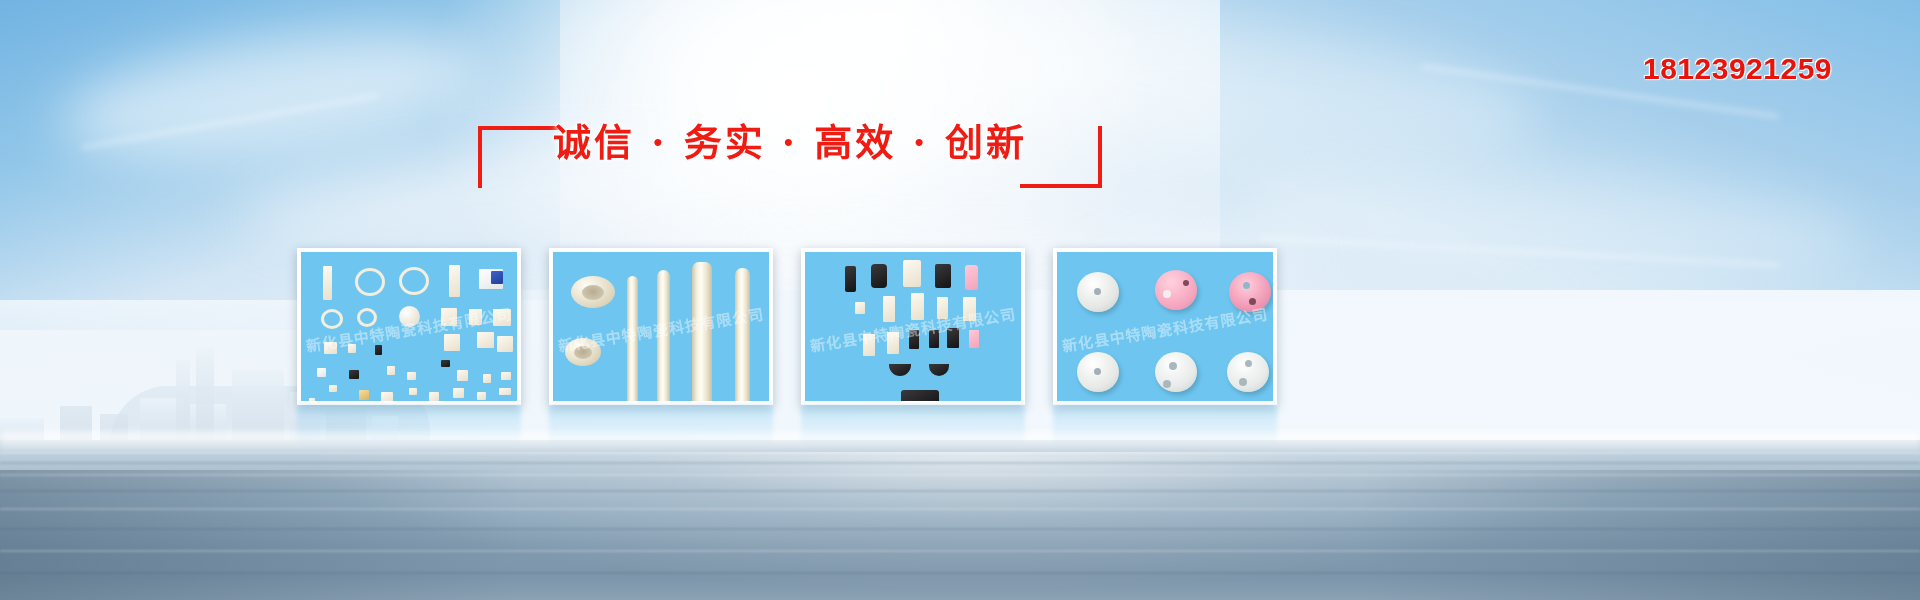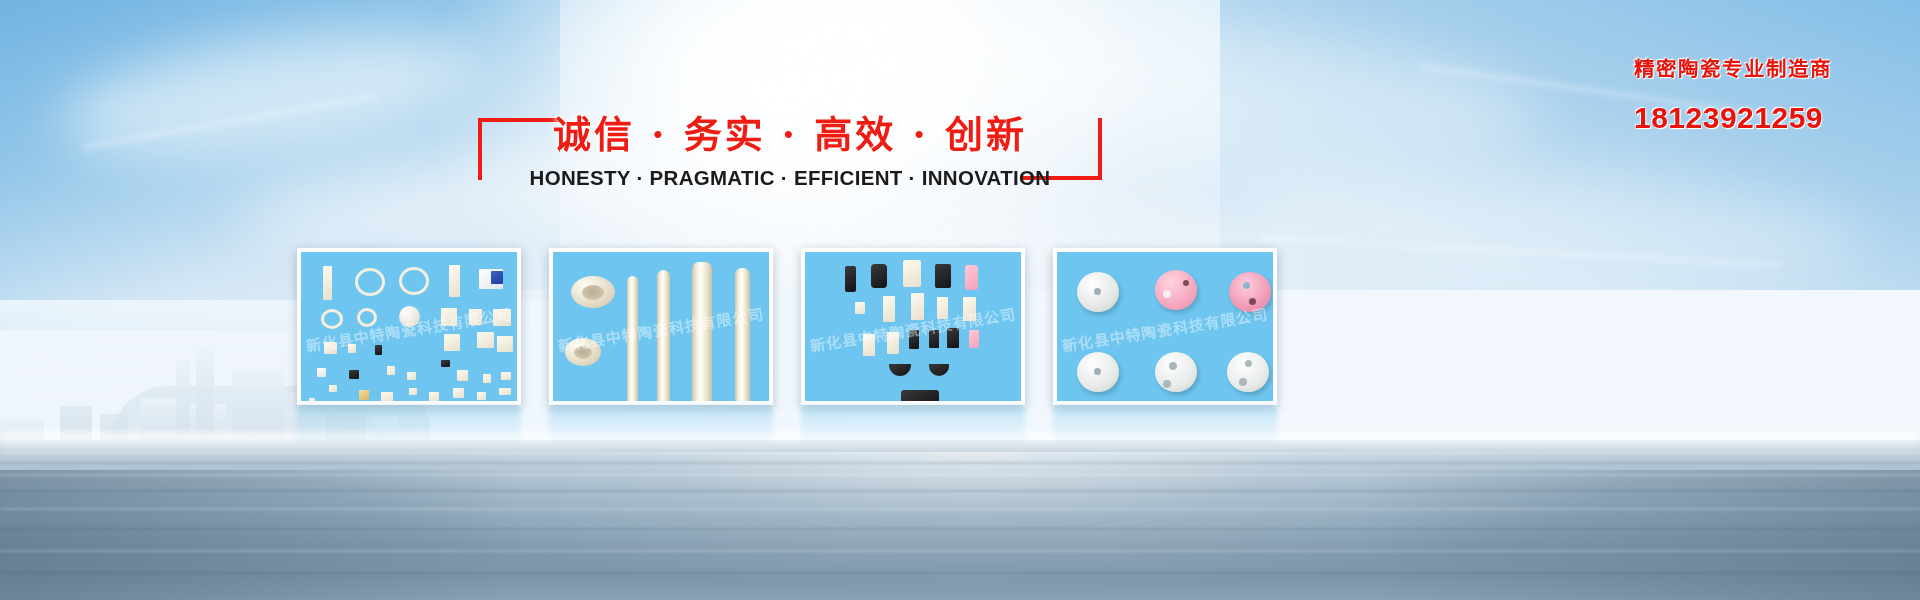--- a/index.html
+++ b/index.html
@@ -80,21 +80,21 @@
     position:absolute;right:0;top:470px;width:560px;height:130px;
     background:linear-gradient(270deg,rgba(74,98,119,.42),rgba(74,98,119,0));
   }
   .hor-glow{
     position:absolute;left:0;top:432px;width:1920px;height:22px;
     background:linear-gradient(180deg,rgba(255,255,255,.85),rgba(255,255,255,0));
     filter:blur(3px);
   }
 
   
-  .slogan-wrap{position:absolute;left:470px;top:104px;width:640px;height:100px;}
+  .slogan-wrap{position:absolute;left:470px;top:112px;width:640px;height:100px;}
   .bracket{position:absolute;border:4px solid #ee1c13;}
   .br-tl{left:8px;top:14px;width:78px;height:58px;border-right:none;border-bottom:none;}
   .br-br{right:8px;top:14px;width:78px;height:58px;border-left:none;border-top:none;}
   .slogan-cn{
     position:absolute;left:0;top:0;width:640px;text-align:center;
     font-family:"DejaVu Serif","Liberation Serif",serif;
     font-size:38px;font-weight:bold;color:#ee1c13;letter-spacing:3px;
     text-shadow:0 0 4px #fff,0 0 8px #fff,1px 1px 0 #fff,-1px -1px 0 #fff;
     white-space:nowrap;
   }
@@ -207,25 +207,23 @@
   <div class="wline" style="top:508px;"></div>
   <div class="wline dk" style="top:528px;"></div>
   <div class="wline" style="top:550px;"></div>
   <div class="wline dk" style="top:572px;"></div>
   <div class="hor-glow"></div>
 
   <div class="slogan-wrap">
     <div class="bracket br-tl"></div>
     <div class="bracket br-br"></div>
     <div class="slogan-cn">诚信 · 务实 · 高效 · 创新</div>
-    <div class="slogan-en">HONESTY · PRAGMATIC · EFFICIENT · INNOVATION</div>
   </div>
 
   <div class="contact">
-    <div class="l1">精密陶瓷专业制造商</div>
     <div class="l3">18123921259</div>
   </div>
 
   <div class="panels">
 
     <div class="panel" style="left:297px;width:224px;">
       <div class="p-inner">
         <div class="pt cream" style="left:22px;top:14px;width:9px;height:34px;"></div>
         <div class="ring" style="left:54px;top:16px;width:30px;height:28px;"></div>
         <div class="ring" style="left:98px;top:15px;width:30px;height:28px;"></div>

